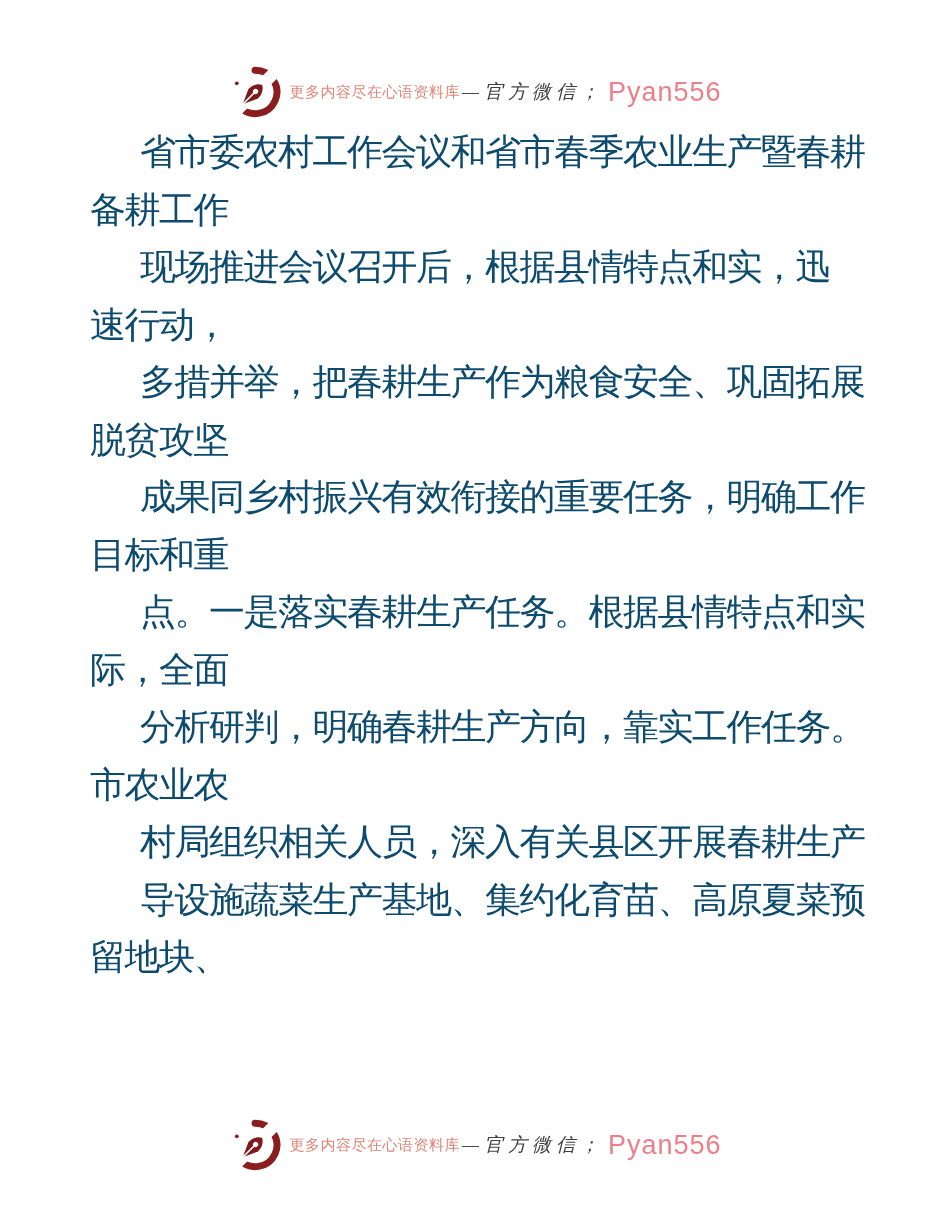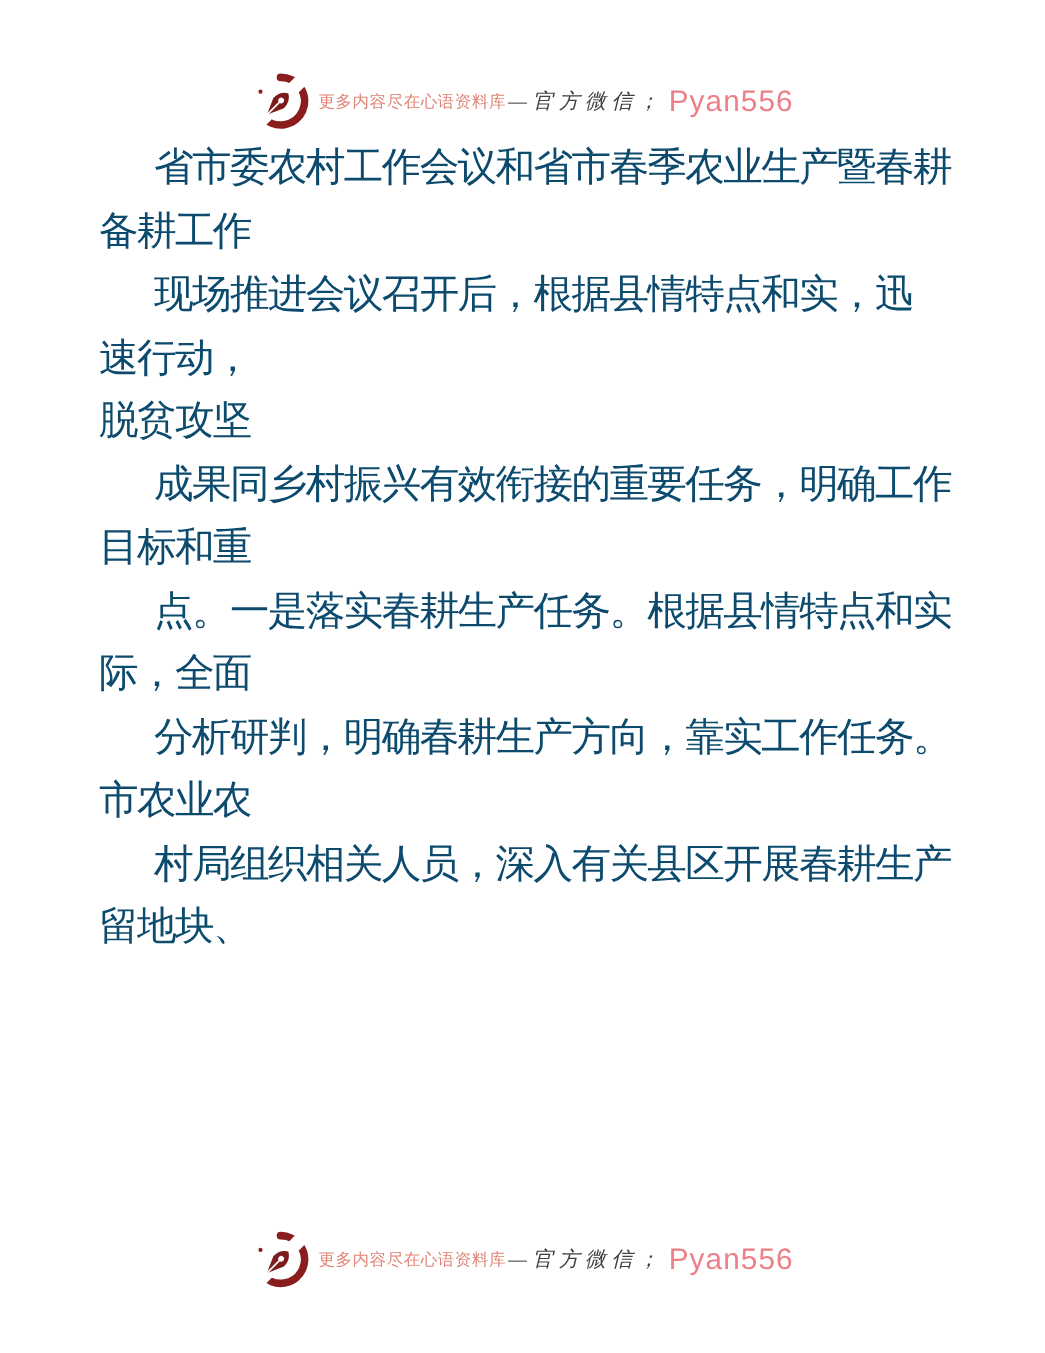--- a/index.html
+++ b/index.html
@@ -99,28 +99,30 @@
     <span class="wm-brand">更多内容尽在心语资料库</span>
     <span class="wm-label">—官方微信；</span>
     <span class="wm-account">Pyan556</span>
   </div>
 
   <div class="doc-body">
       <div class="doc-line indent">省市委农村工作会议和省市春季农业生产暨春耕</div>
       <div class="doc-line">备耕工作</div>
       <div class="doc-line indent">现场推进会议召开后，根据县情特点和实，迅</div>
       <div class="doc-line">速行动，</div>
+      <div class="doc-line indent">多措并举，把春耕生产作为粮食安全、巩固拓展</div>
       <div class="doc-line">脱贫攻坚</div>
       <div class="doc-line indent">成果同乡村振兴有效衔接的重要任务，明确工作</div>
       <div class="doc-line">目标和重</div>
       <div class="doc-line indent">点。一是落实春耕生产任务。根据县情特点和实</div>
       <div class="doc-line">际，全面</div>
       <div class="doc-line indent">分析研判，明确春耕生产方向，靠实工作任务。</div>
       <div class="doc-line">市农业农</div>
       <div class="doc-line indent">村局组织相关人员，深入有关县区开展春耕生产</div>
+      <div class="doc-line indent">导设施蔬菜生产基地、集约化育苗、高原夏菜预</div>
       <div class="doc-line">留地块、</div>
     </div>
 
   <div class="watermark wm-bottom">
     <span class="wm-logo">
       <svg width="52" height="52" viewBox="0 0 60 60" xmlns="http://www.w3.org/2000/svg">
         <path d="M30 5 a25 25 0 1 1 -18.5 41.5" fill="none" stroke="#8a1e1e" stroke-width="8" stroke-linecap="round"></path>
         <rect x="23" y="-4" width="14" height="68" fill="#ffffff" transform="rotate(45 30 30)"></rect>
         <g transform="rotate(45 30 30)">
           <path d="M30 52 L38.5 33 Q38.5 22 30 17.5 Q21.5 22 21.5 33 Z" fill="#7d1b1b" stroke="#ffffff" stroke-width="1.5"></path>

